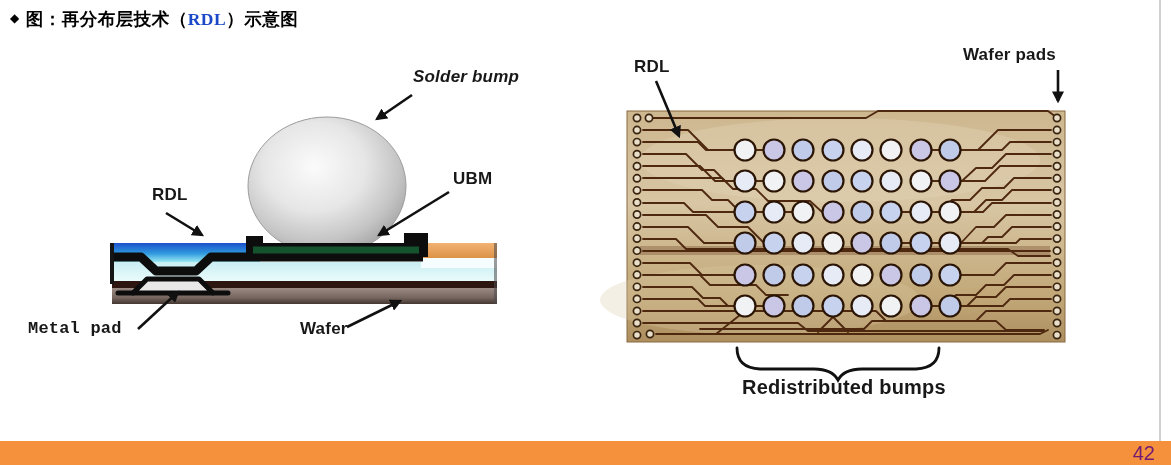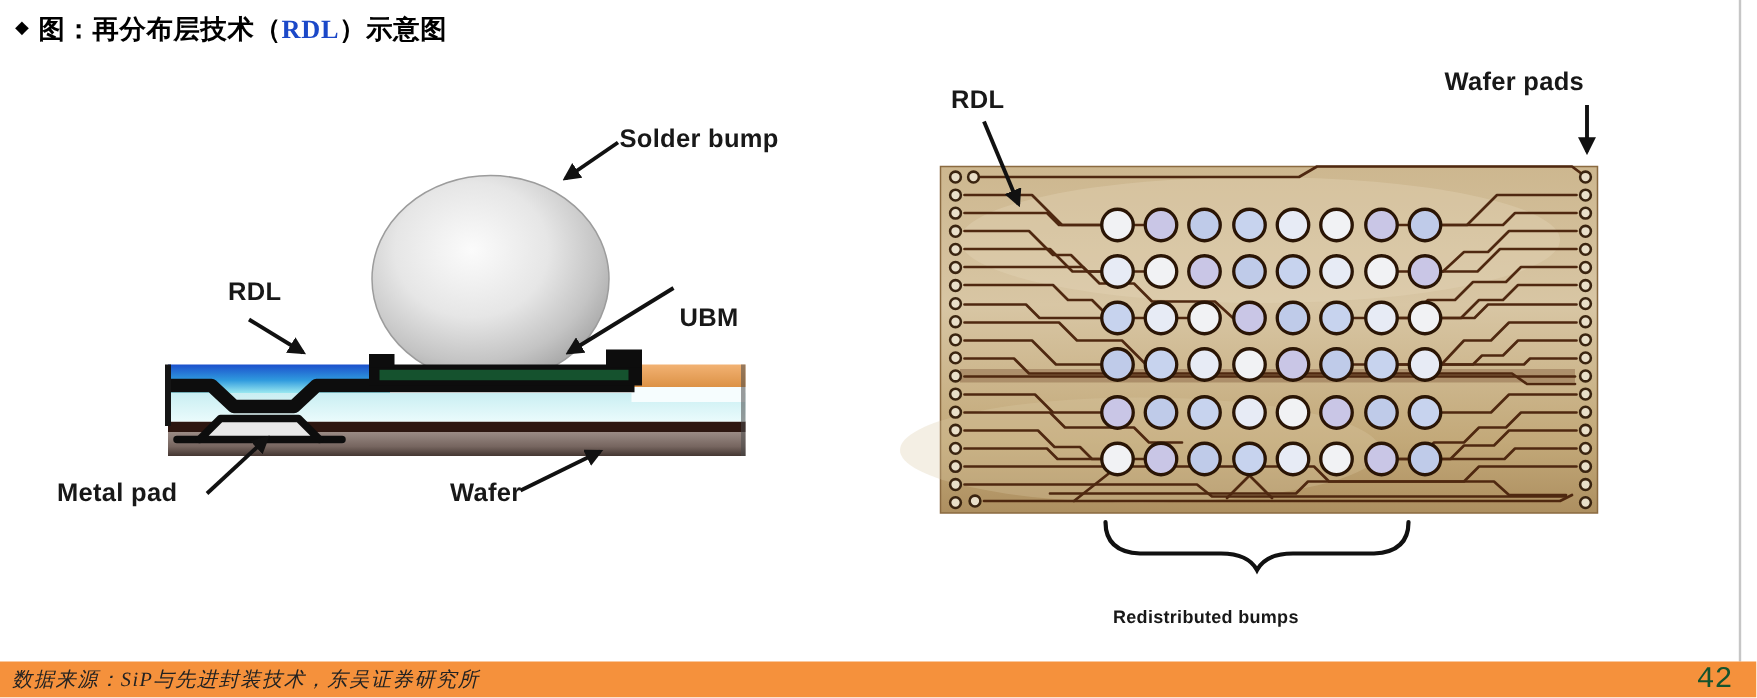--- a/index.html
+++ b/index.html
@@ -22,22 +22,22 @@
   .footer-bar{
     position:absolute;left:0;top:441px;width:1171px;height:24px;z-index:3;
     display:flex;align-items:center;
   }
   .footer-src{
     font-family:"Liberation Serif","DejaVu Serif",serif;font-style:italic;
     font-size:13.5px;color:#222;padding-left:8px;letter-spacing:1px;
   }
   .footer-page{
     position:absolute;right:16px;top:1px;
-    font-family:Liberation Mono, monospace;
-    font-size:20px;color:#14532d;
+    font-family:Liberation Sans, sans-serif;
+    font-size:20px;color:#701a75;
   }
 </style>
 </head>
 <body>
 
 <div class="title-row">
   <span class="bullet">◆</span>
   <span><span>图：再分布层技术（</span><span class="hl" style="color: rgb(27, 72, 200);">RDL</span><span>）示意图</span></span>
 </div>
 
@@ -252,25 +252,24 @@
       <path d="M656,81 L679,136" marker-end="url(#ah)"></path>
       <path d="M1058,70 L1058,101" marker-end="url(#ah)"></path>
     </g>
 
     <path d="M737,348 Q737,368 760,369 L814,369 Q832,369 838,380 Q844,369 862,369 L916,369 Q939,368 939,348" fill="none" stroke="#111" stroke-width="2.8" stroke-linecap="round"></path>
   </g>
 
   <line x1="1160" y1="0" x2="1160" y2="441" stroke="#C6C6C6" stroke-width="1.6"></line>
 </svg>
 
-<div class="lbl" style="left:413px;top:83px;">Solder bump</div>
-<div class="lbl" style="left:453px;top:169px;margin-top:33px;">UBM</div>
+<div class="lbl" style="left:413px;top:67px;font-style:italic;">Solder bump</div>
+<div class="lbl" style="left:453px;top:169px;">UBM</div>
 <div class="lbl" style="left:152px;top:185px;">RDL</div>
-<div class="lbl" style="left:38px;top:319px;">Metal pad</div>
+<div class="lbl" style="left:28px;top:319px;font-family:Liberation Mono, monospace;">Metal pad</div>
 <div class="lbl" style="left:277px;top:319px;margin-left:23px;">Wafer</div>
 <div class="lbl" style="left:634px;top:57px;">RDL</div>
 <div class="lbl" style="left:963px;top:45px;">Wafer pads</div>
-<div class="lbl" style="left:742px;top:404px;font-size:12px;">Redistributed bumps</div>
+<div class="lbl" style="left:742px;top:376px;font-size:20px;">Redistributed bumps</div>
 
 <div class="footer-bar" style="background: rgb(245, 145, 60);">
-  <span class="footer-src">数据来源：SiP与先进封装技术，东吴证券研究所</span>
   <span class="footer-page">42</span>
 </div>
 
 </body></html>

